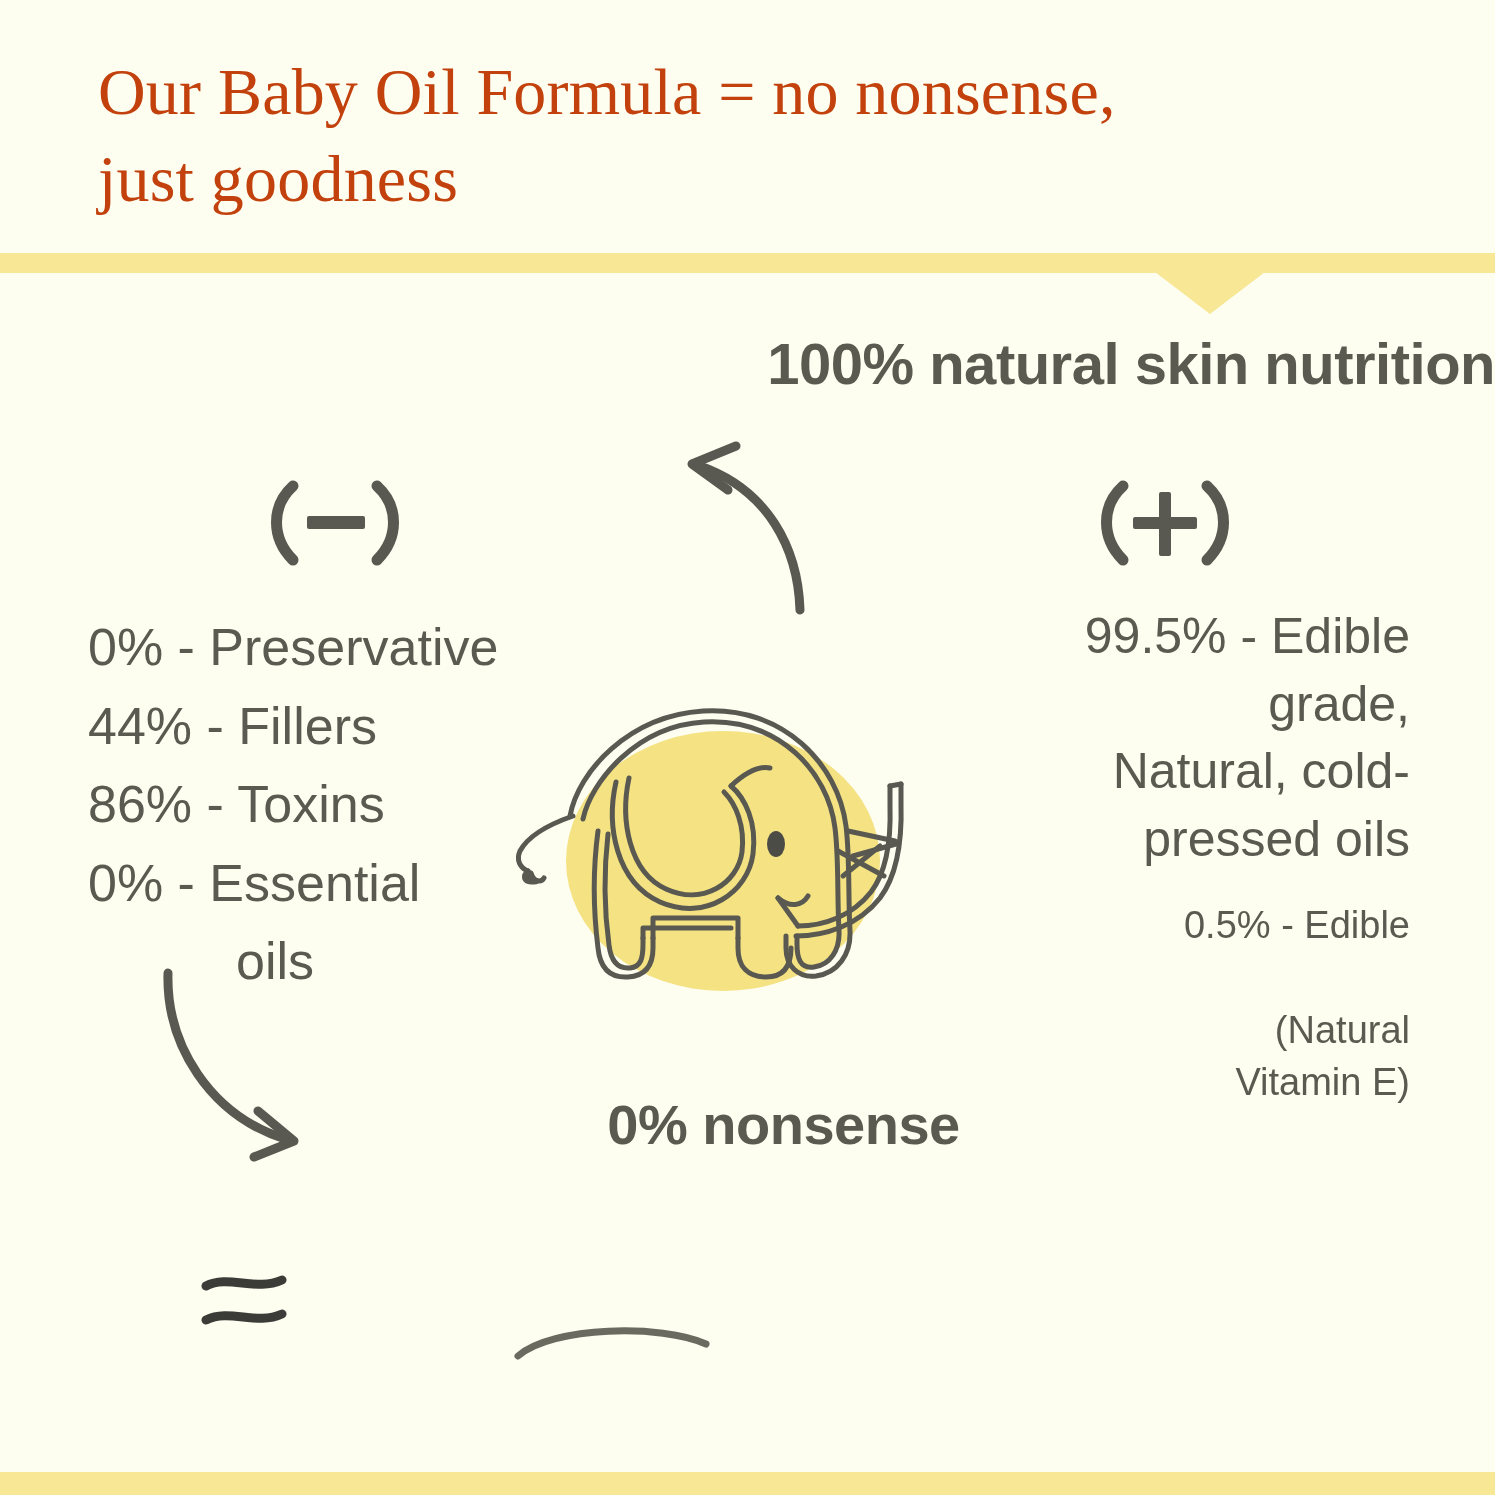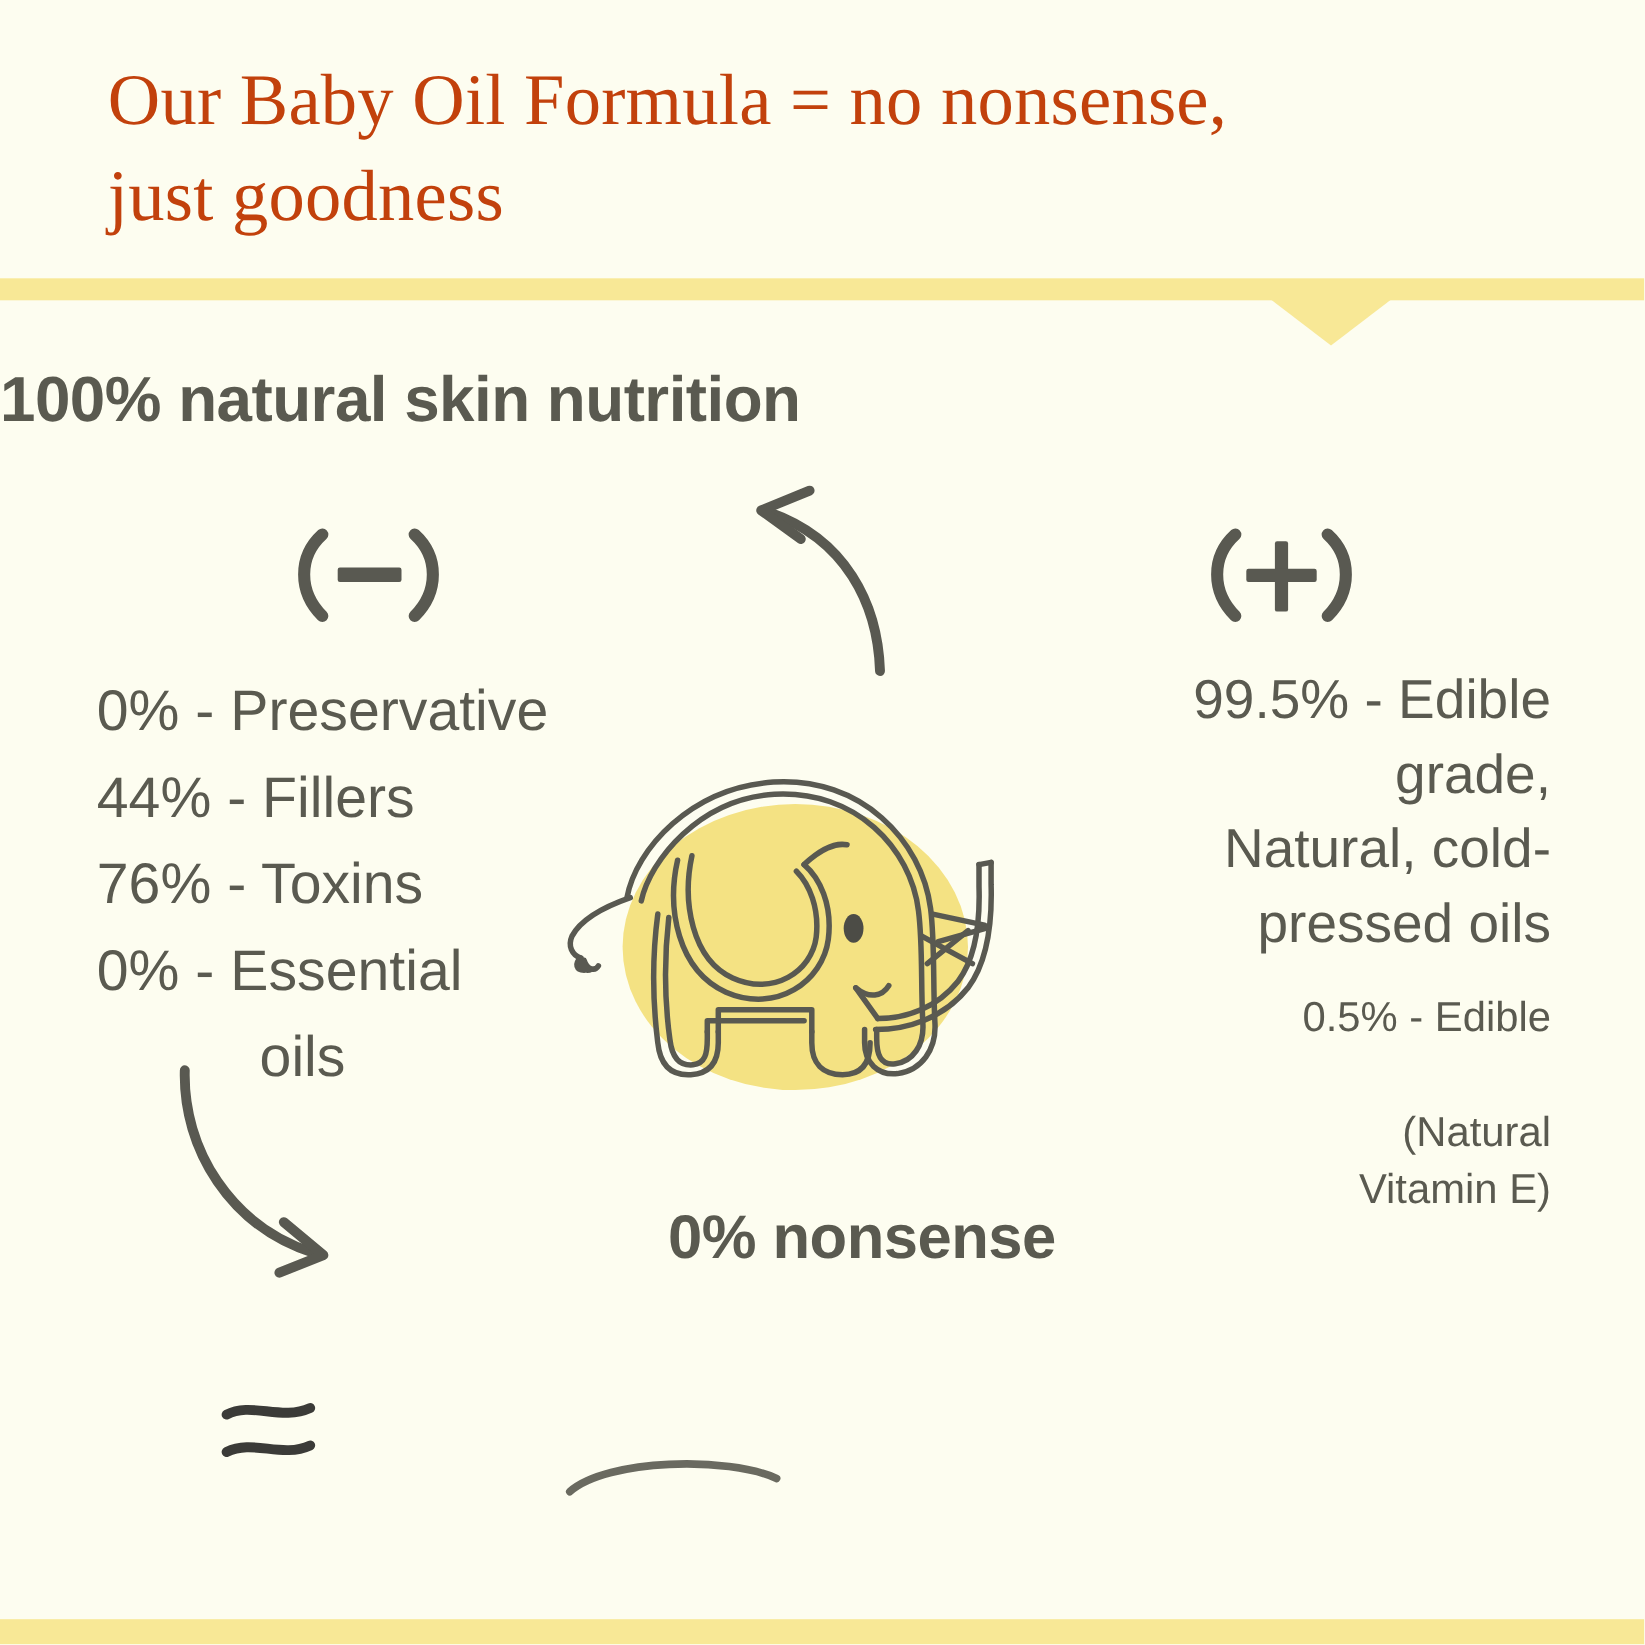--- a/index.html
+++ b/index.html
@@ -58,21 +58,21 @@
     height: 23px;
     background: #f8e896;
   }
 
   
   .headline {
     position: absolute;
     left: 0;
     top: 330px;
     width: 1495px;
-    text-align: left;
+    text-align: right;
     font-size: 58px;
     font-weight: 600;
     color: #5a5a50;
     letter-spacing: -0.5px;
   }
 
   
   .sign {
     position: absolute;
     width: 180px;
@@ -219,21 +219,21 @@
   <div class="arrow-up">
     <svg viewBox="0 0 260 190" width="260" height="190">
       <path d="M152 182 C150 120, 120 62, 52 38" stroke="#595951" stroke-width="9" fill="none" stroke-linecap="round"></path>
       <path d="M88 18 L44 36 L80 62" stroke="#595951" stroke-width="9" fill="none" stroke-linecap="round" stroke-linejoin="round"></path>
     </svg>
   </div>
 
   <div class="col-neg">
     <div>0% - Preservative</div>
     <div>44% - Fillers</div>
-    <div>76% - Toxins</div>
+    <div>86% - Toxins</div>
     <div>0% - Essential</div>
     <div class="last-line">oils</div>
   </div>
 
   <div class="col-pos">
     <div class="item-a">
       <span>99.5% - Edible grade,</span><br>
       <span>Natural, cold-</span><br>
       <span>pressed oils</span>
     </div>

